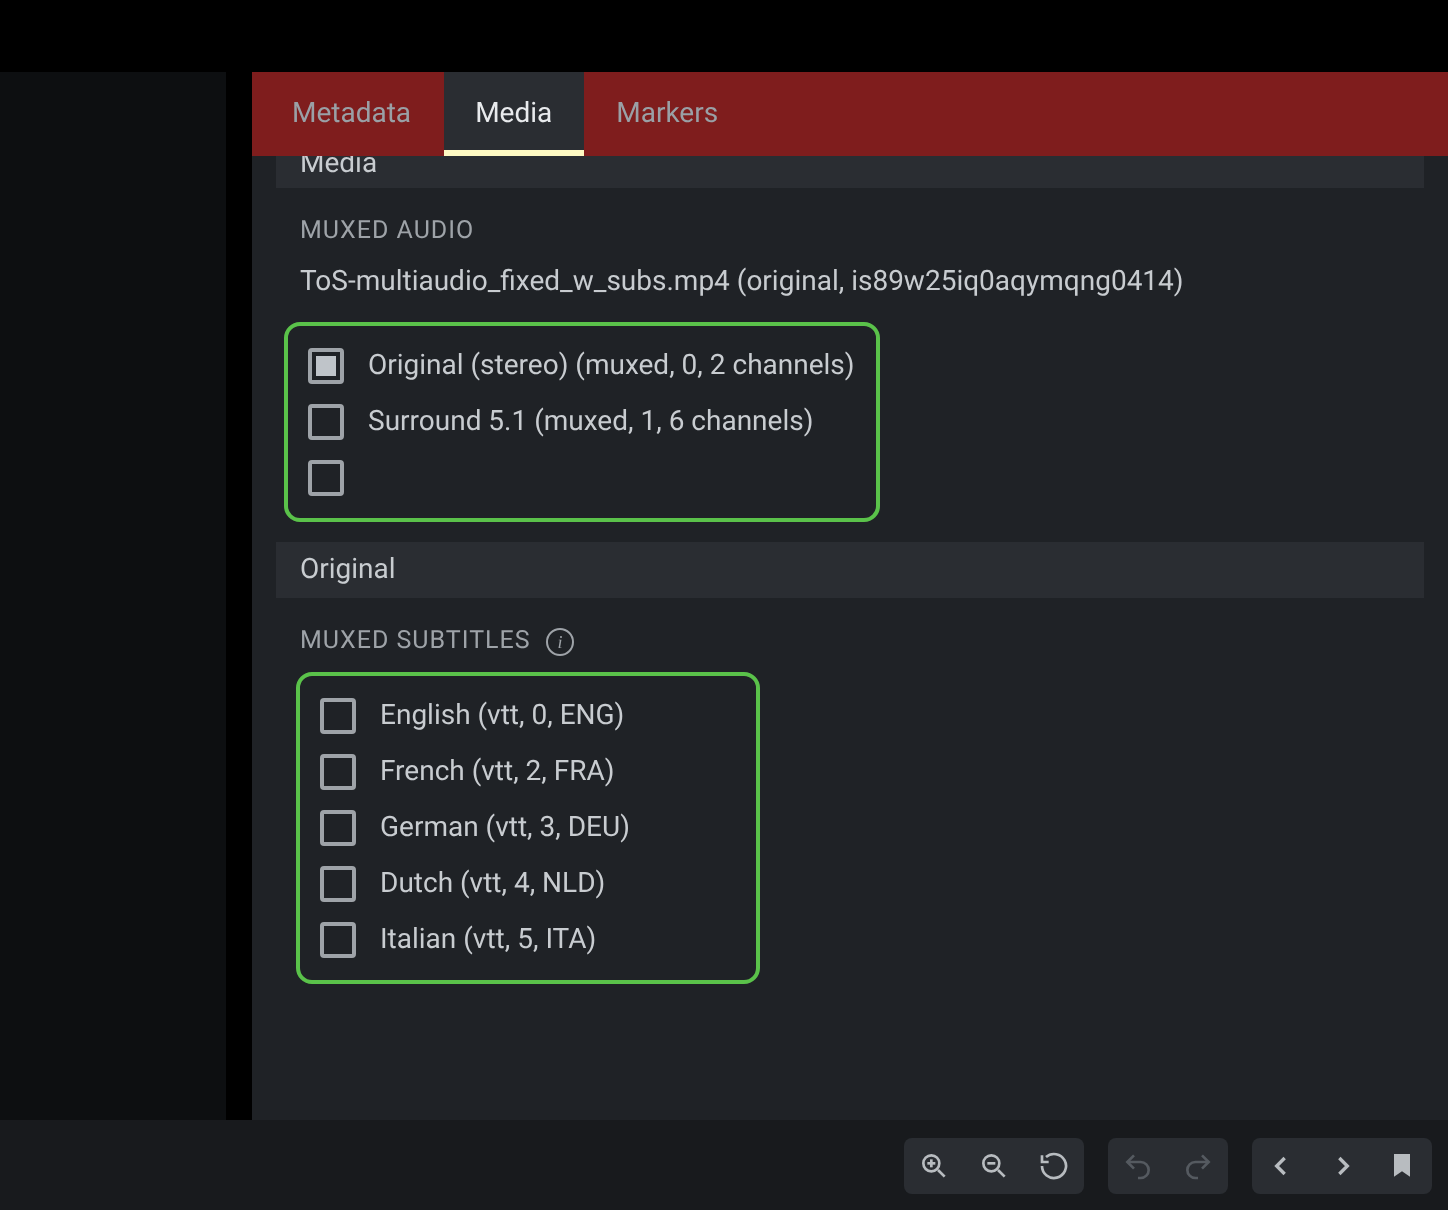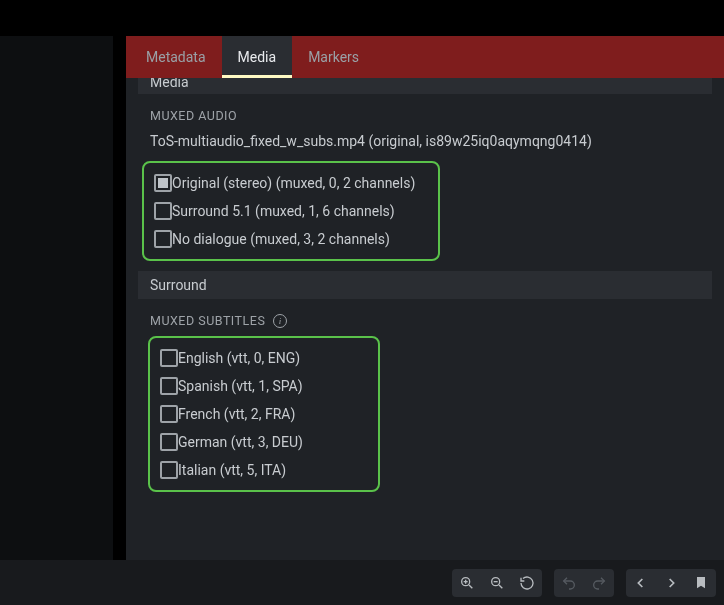--- a/index.html
+++ b/index.html
@@ -114,20 +114,21 @@
     margin-top: 4px;
     width: 232px;
     overflow: hidden;
   }
   .highlight-box.audio {
     width: 298px;
   }
   .check-row {
     display: flex;
     align-items: center;
+    gap: 12px;
     padding: 5px 2px;
   }
   .checkbox {
     width: 18px;
     height: 18px;
     border: 2px solid #9ea3a8;
     border-radius: 2px;
     flex-shrink: 0;
     display: flex;
     align-items: center;
@@ -206,49 +207,48 @@
             <div class="check-row">
               <div class="checkbox indeterminate"></div>
               <span class="check-label">Original (stereo) (muxed, 0, 2 channels)</span>
             </div>
             <div class="check-row">
               <div class="checkbox"></div>
               <span class="check-label">Surround 5.1 (muxed, 1, 6 channels)</span>
             </div>
             <div class="check-row">
               <div class="checkbox"></div>
-              <span class="check-label">No dialogue (muxed, 3, 2 channels)</span>
             </div>
           </div>
       </div>
 
-      <div class="section-header">Surround</div>
+      <div class="section-header">Original</div>
 
       <div class="subheader-row">
         <span class="subheader">MUXED SUBTITLES</span>
         <span class="info-icon">i</span>
       </div>
 
       <div class="highlight-box subtitles">
         <div id="subtitle-tracks">
             <div class="check-row">
               <div class="checkbox"></div>
               <span class="check-label">English (vtt, 0, ENG)</span>
             </div>
             <div class="check-row">
               <div class="checkbox"></div>
-              <span class="check-label">Spanish (vtt, 1, SPA)</span>
-            </div>
-            <div class="check-row">
-              <div class="checkbox"></div>
               <span class="check-label">French (vtt, 2, FRA)</span>
             </div>
             <div class="check-row">
               <div class="checkbox"></div>
               <span class="check-label">German (vtt, 3, DEU)</span>
+            </div>
+            <div class="check-row">
+              <div class="checkbox"></div>
+              <span class="check-label">Dutch (vtt, 4, NLD)</span>
             </div>
             <div class="check-row">
               <div class="checkbox"></div>
               <span class="check-label">Italian (vtt, 5, ITA)</span>
             </div>
           </div>
       </div>
 
     </div>
   </div>

